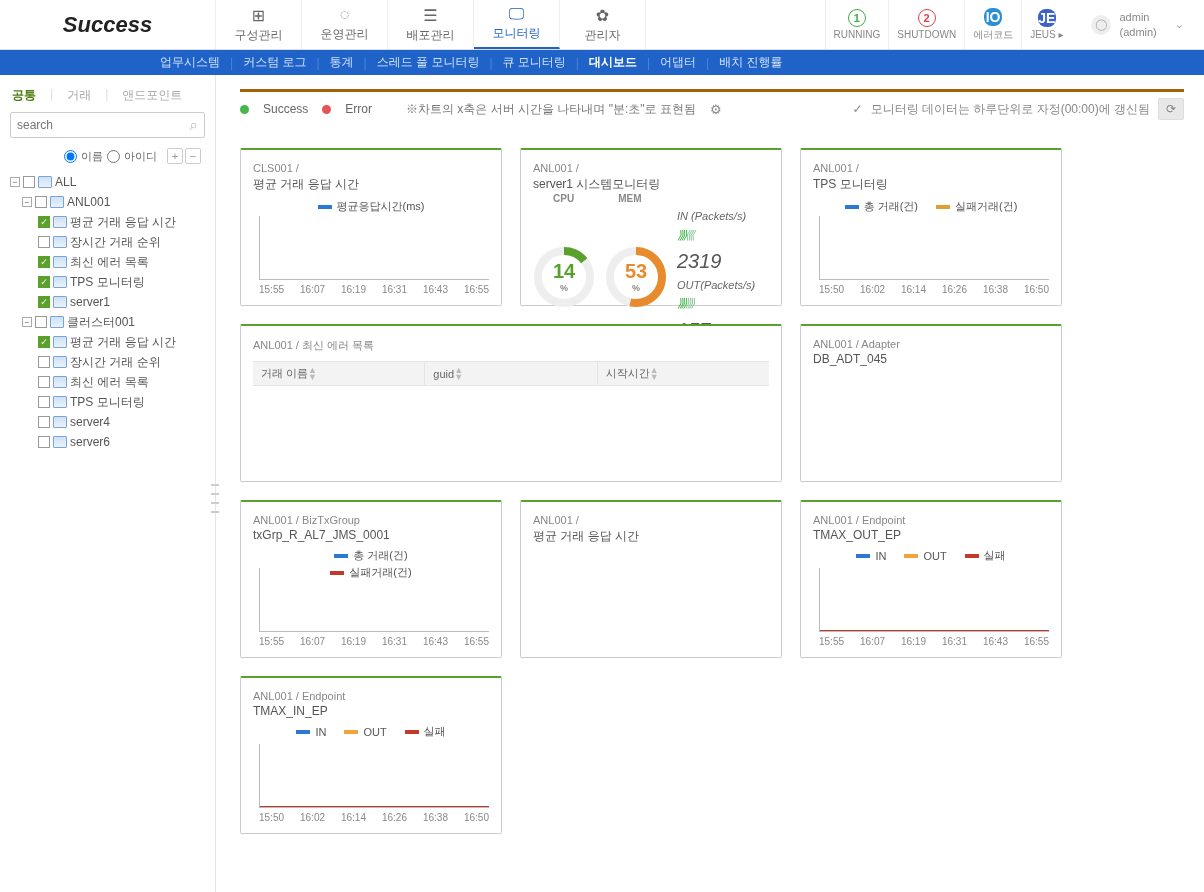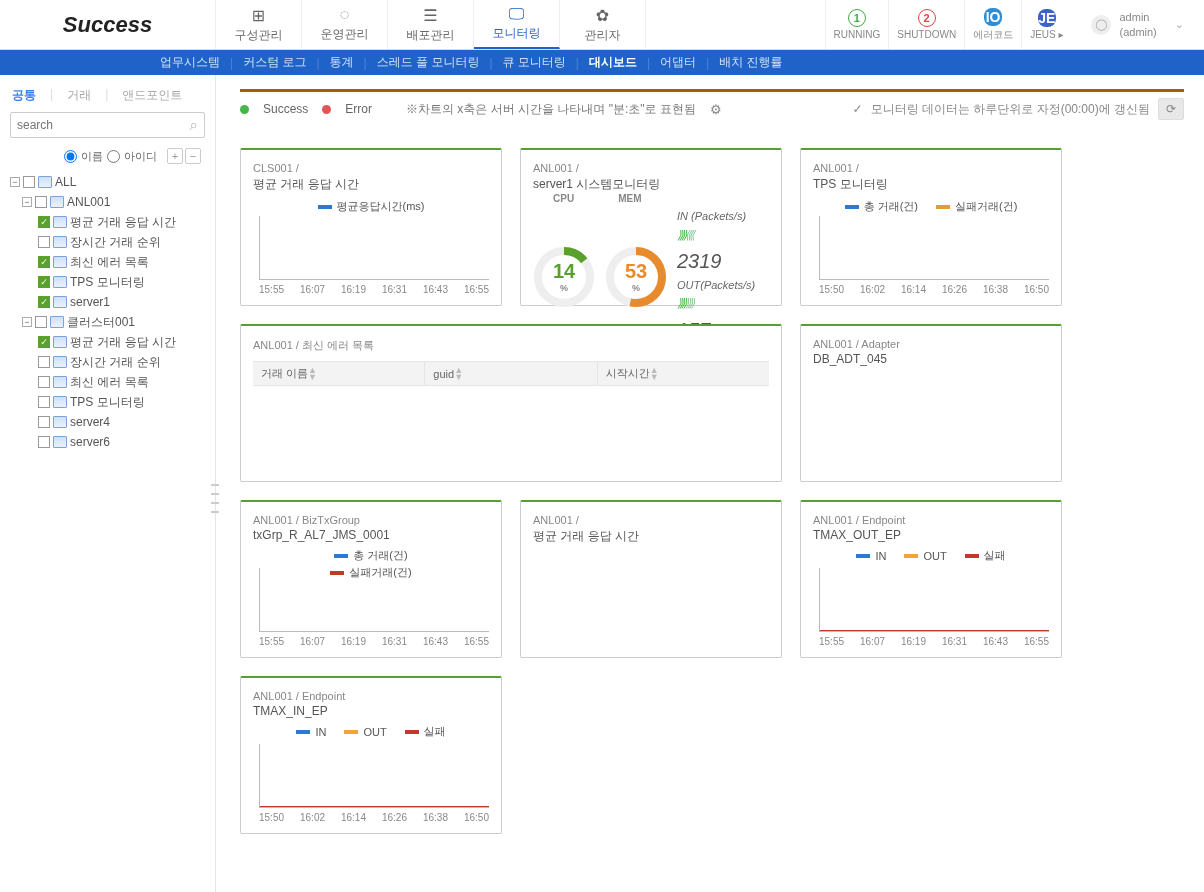--- a/index.html
+++ b/index.html
@@ -22,21 +22,21 @@
 .user-box { padding: 0 20px; display: flex; align-items: center; color: #888; font-size: 11px; line-height: 1.3; }
 .user-box .av { width: 20px; height: 20px; border-radius: 50%; background: #eee; margin-right: 8px; display:flex;align-items:center;justify-content:center;color:#aaa;}
 .blue-bar { background: #2063c8; height: 25px; display: flex; align-items: center; padding-left: 150px; color: #cfe0f7; font-size: 12px; }
 .blue-bar span { padding: 0 10px; cursor: pointer; }
 .blue-bar span.active { color: #fff; font-weight: bold; }
 .blue-bar .sep { color: #4a84d8; padding: 0; }
 .body { display: flex; height: calc(892px - 75px); }
 .sidebar { width: 216px; border-right: 1px solid #e5e5e5; padding: 8px 10px; position: relative; }
 .side-tabs { display: flex; gap: 14px; padding: 4px 2px 8px; color: #aaa; }
 .side-tabs .st { cursor: pointer; }
-.side-tabs .st.active { color: #3b82f6; font-weight: bold; font-family: Liberation Mono, monospace; }
+.side-tabs .st.active { color: #4d7c0f; font-weight: bold; font-family: Liberation Mono, monospace; }
 .side-tabs .vsep { color: #ddd; }
 .search-box { width: 100%; height: 26px; border: 1px solid #ccc; border-radius: 2px; display: flex; align-items: center; padding: 0 6px; color: #aaa; }
 .search-box input { border: none; outline: none; flex: 1; font-size: 12px; }
 .radio-row { padding: 10px 4px 8px; display: flex; align-items: center; justify-content: flex-end; gap: 4px; color: #666; font-size: 11px;}
 .radio-row .btns { margin-left: 6px; display: flex; gap: 2px; }
 .sq-btn { width: 16px; height: 16px; border: 1px solid #ccc; display: flex; align-items: center; justify-content: center; font-size: 11px; color: #999; cursor: pointer; border-radius:2px;}
 .tree { font-size: 12px; color: #555; line-height: 20px; }
 .tree-item { display: flex; align-items: center; gap: 3px; padding: 0; cursor: pointer; white-space: nowrap;}
 .tog { width: 10px; height: 10px; border: 1px solid #aaa; display: inline-flex; align-items: center; justify-content: center; font-size: 9px; line-height: 8px; color: #666; }
 .cb { width: 12px; height: 12px; border: 1px solid #999; display: inline-flex; align-items: center; justify-content: center; font-size: 9px; }

